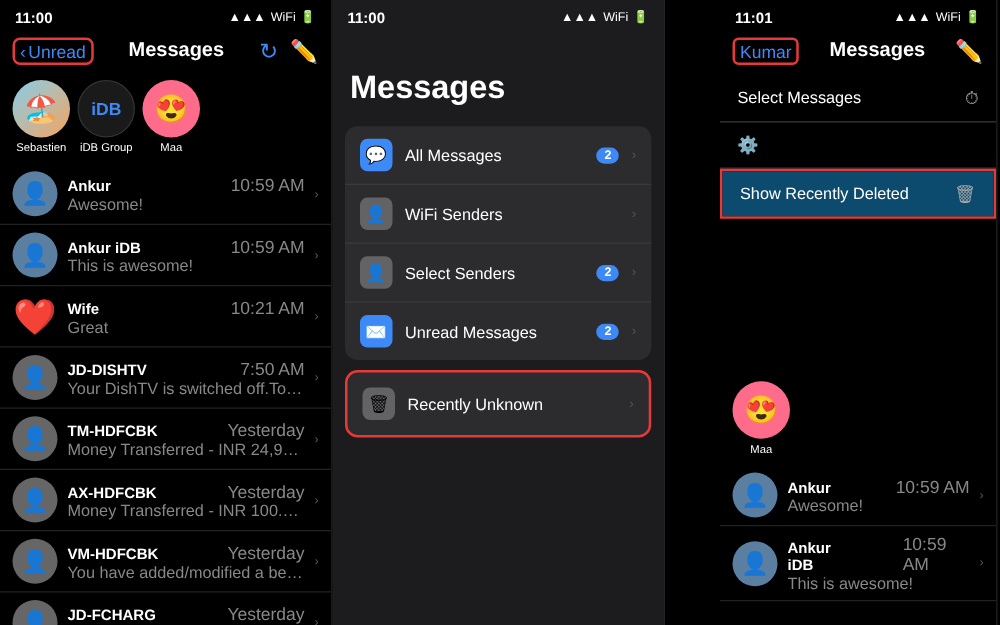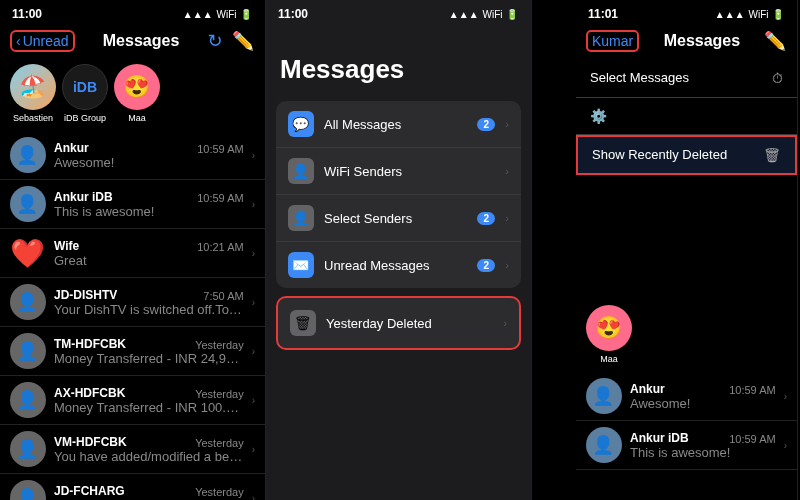--- a/index.html
+++ b/index.html
@@ -150,21 +150,21 @@
       align-items: flex-end;
       gap: 39px;
     }
     .msg-name {
       color: #fff;
       font-size: 12px;
       font-weight: 600;
     }
     .msg-time {
       color: #888;
-      font-size: 11px;
+      font-size: 14px;
     }
     .msg-preview {
       color: #888;
       font-size: 13px;
       white-space: nowrap;
       overflow: hidden;
       text-overflow: ellipsis;
     }
     .chevron {
       color: #555;
@@ -436,21 +436,21 @@
       <div class="menu-icon blue">✉️</div>
       <span class="menu-text">Unread Messages</span>
       <span class="menu-badge">2</span>
       <span class="menu-chevron">›</span>
     </div>
   </div>
 
   <div class="recently-deleted-section">
     <div class="recently-deleted-item">
       <div class="menu-icon gray">🗑</div>
-      <span class="menu-text">Yesterday Deleted</span>
+      <span class="menu-text">Recently Unknown</span>
       <span class="menu-chevron">›</span>
     </div>
   </div>
 </div>
 
 <div class="phone-panel" style="position:relative;padding-left:44px;">
   <div class="status-bar">
     <span class="status-time">11:01</span>
     <div class="status-icons">
       <span>▲▲▲</span>
@@ -469,21 +469,21 @@
 
   <div class="edit-dropdown">
     <div class="edit-item">
       <span class="edit-item-text">Select Messages</span>
       <span class="edit-item-icon">⏱</span>
     </div>
     <div class="edit-item">
       <span class="edit-item-icon">⚙️</span>
     </div>
     <div style="border: 2px solid #e63939; margin: 0;">
-      <div class="edit-item" style="background:#0f172a;">
+      <div class="edit-item" style="background:#0c4a6e;">
         <span class="edit-item-text">Show Recently Deleted</span>
         <span class="edit-item-icon">🗑</span>
       </div>
     </div>
   </div>
 
   <div class="avatar-row" style="padding-top:130px;">
     <div class="avatar-item">
       <div class="avatar-circle" style="background:#ff6b8a;">😍</div>
       <span class="avatar-label">Maa</span>

